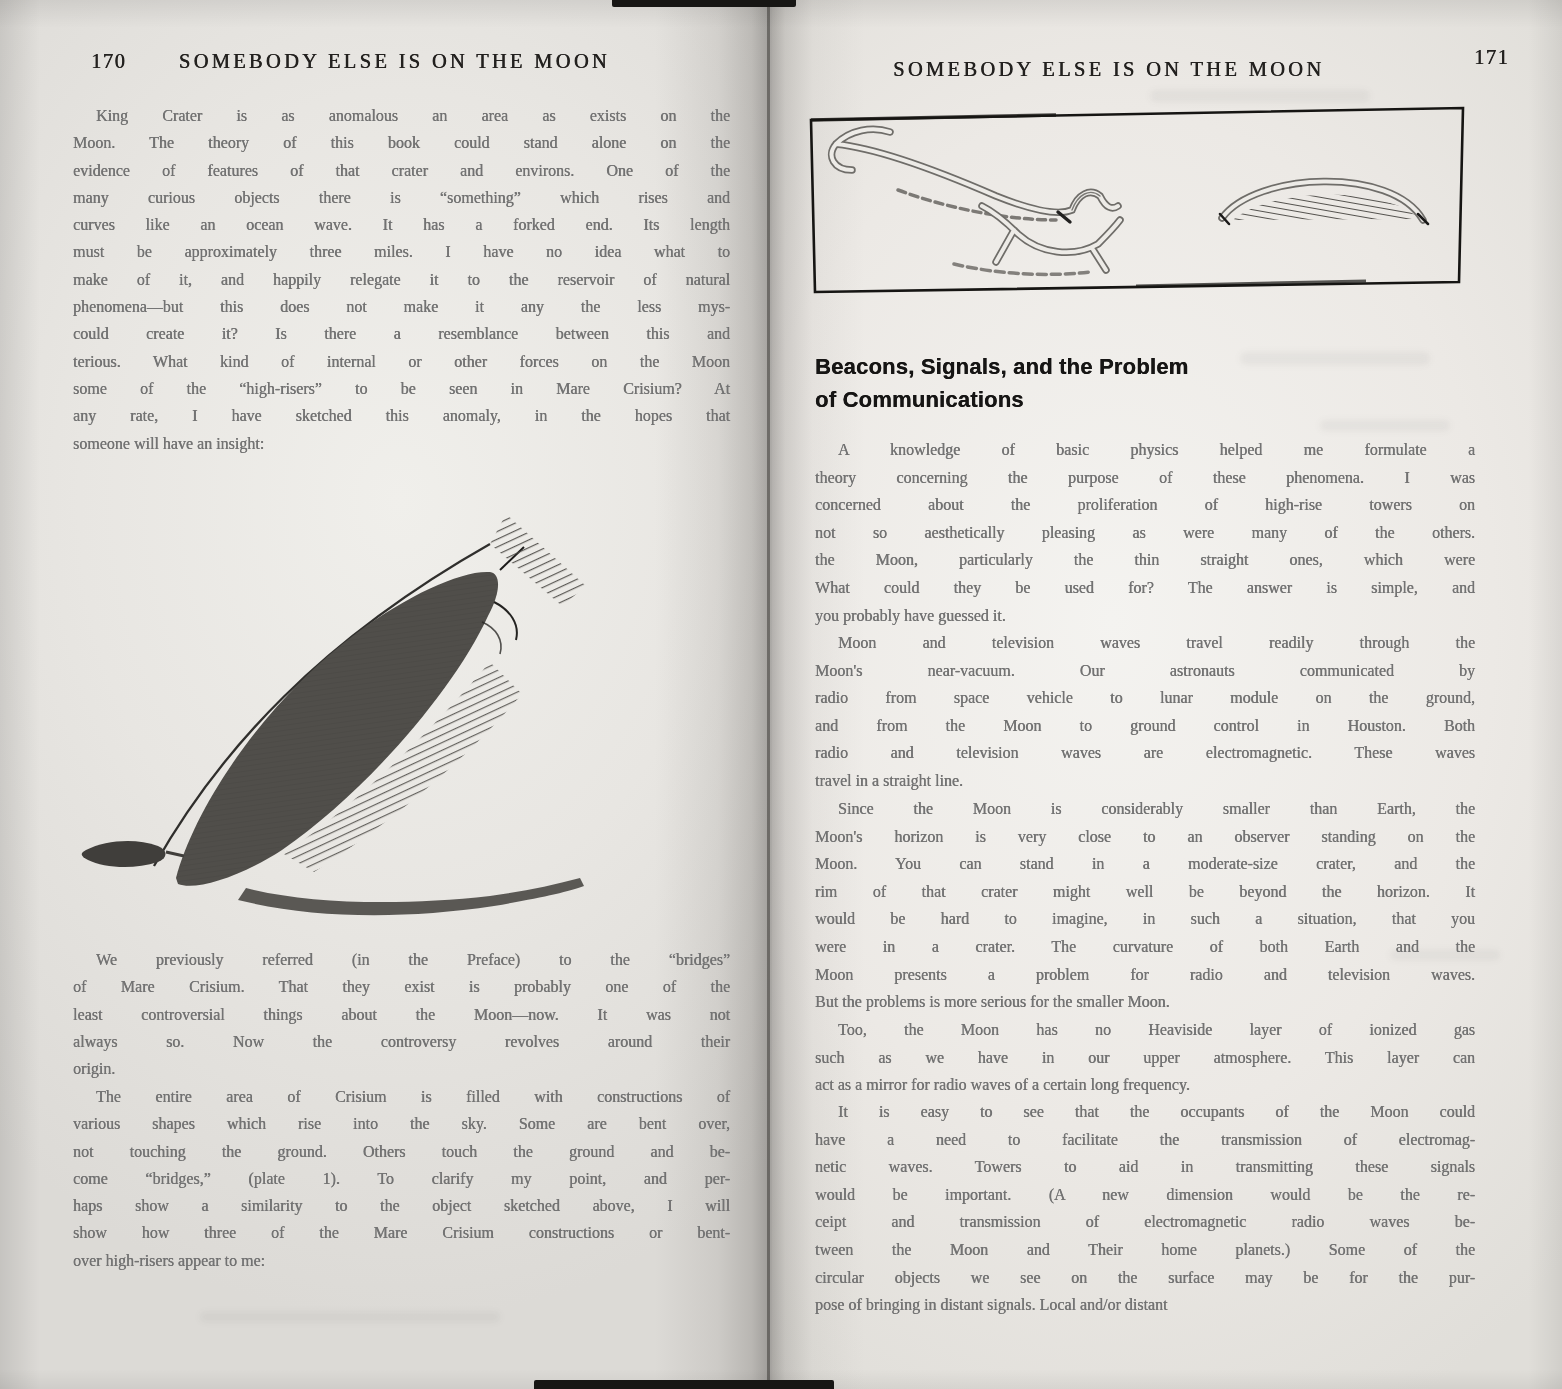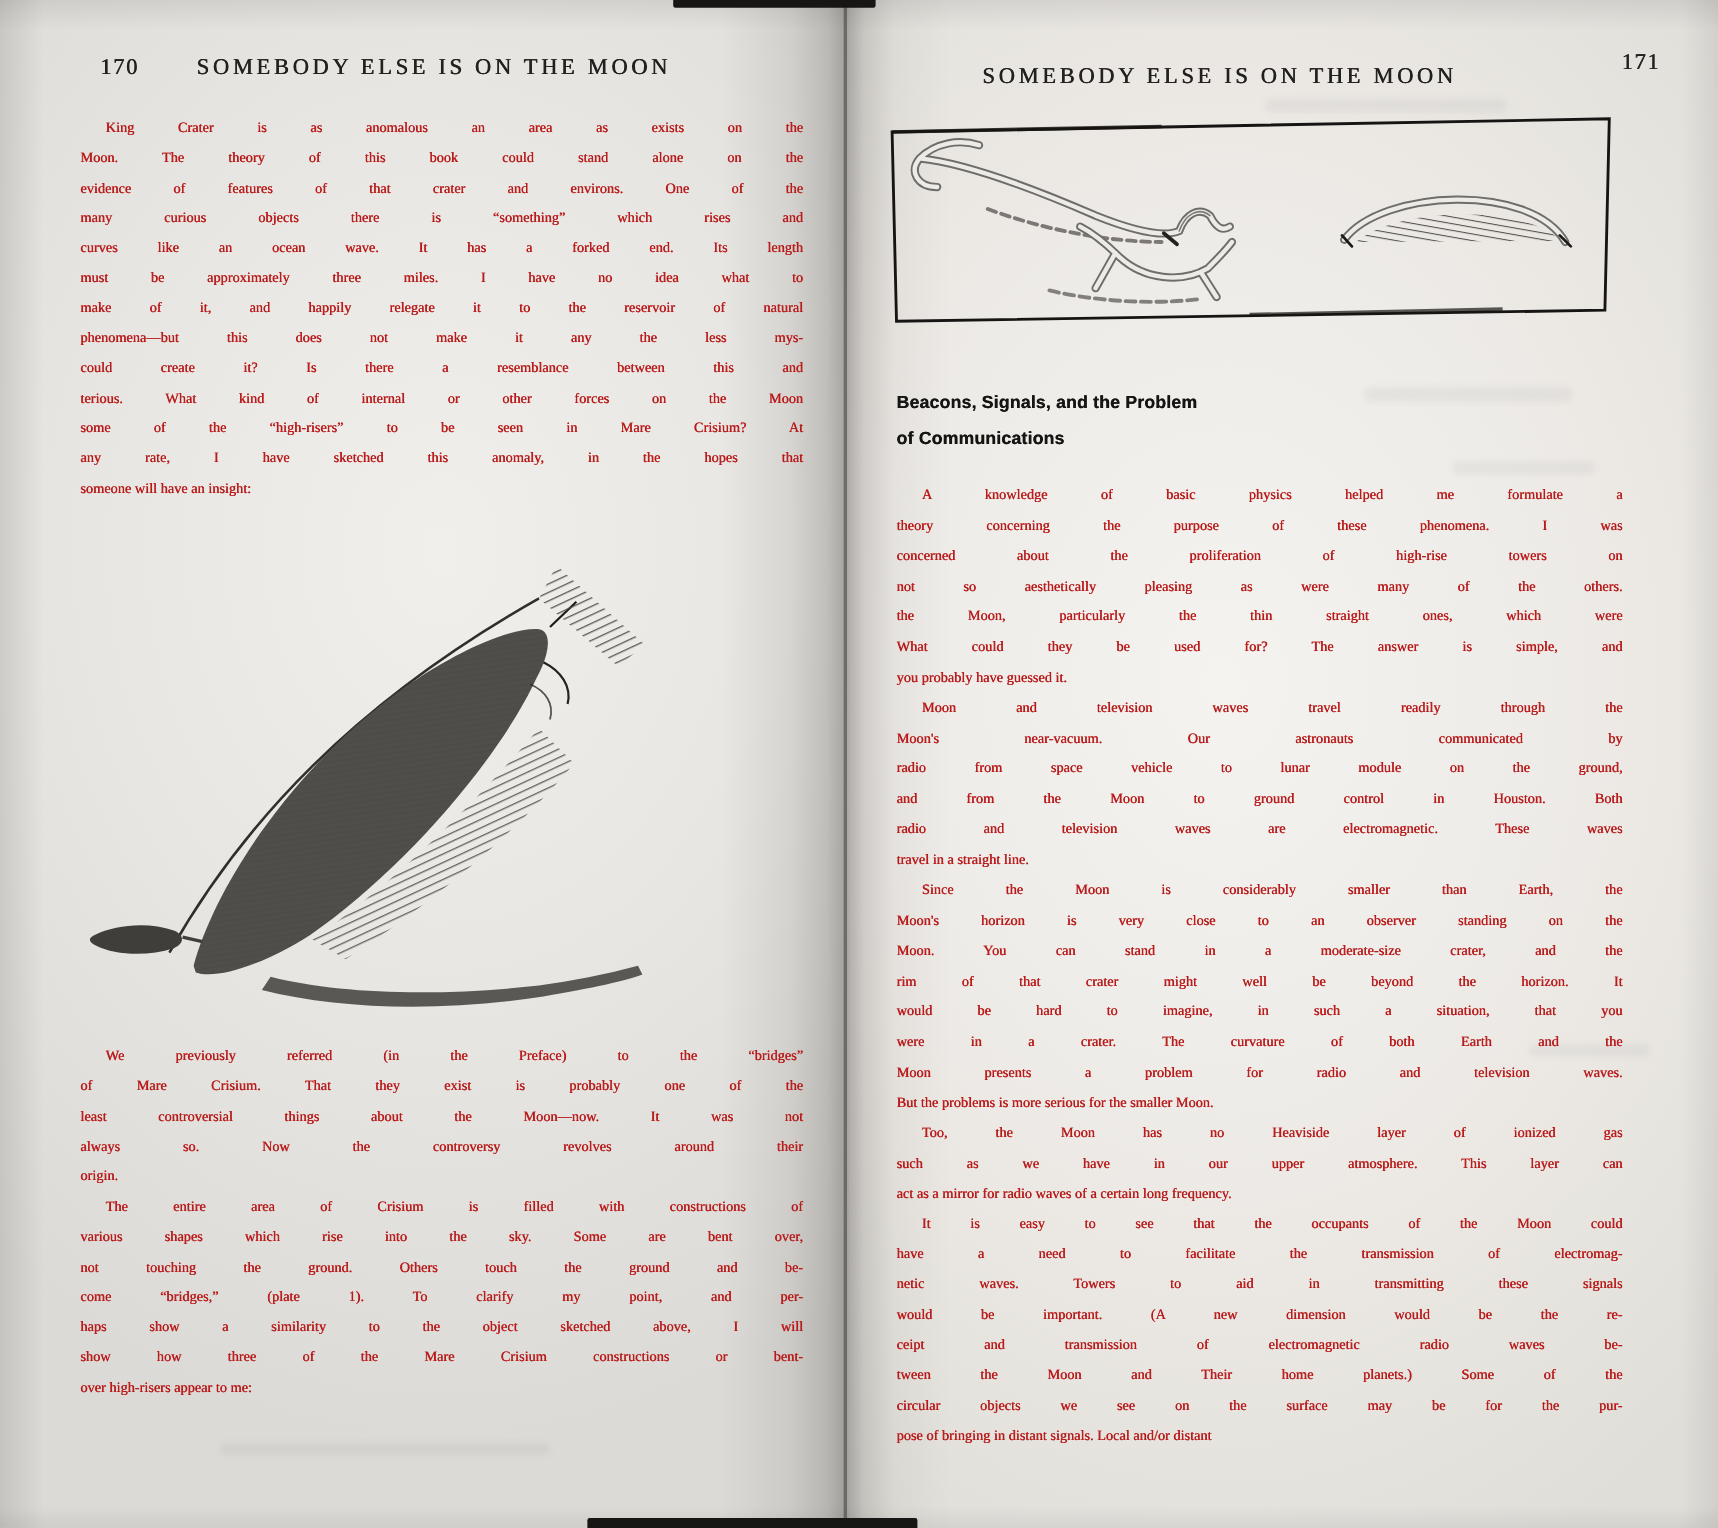--- a/index.html
+++ b/index.html
@@ -40,29 +40,29 @@
   .smudge{position:absolute;background:rgba(62,60,56,.055);filter:blur(3px);border-radius:8px;}
 
   
   .runhead{position:absolute;font-size:20.5px;letter-spacing:3.3px;color:#23211f;
     text-shadow:.5px 0 0 currentColor;white-space:nowrap;}
   .rh-num{letter-spacing:1.5px;}
 
   
   .para{position:absolute;width:657px;}
   .page-l-col{left:73px;}
-  .tline{font-size:13px;text-align:justify;text-align-last:justify;
-    text-shadow:.35px 0 0 currentColor;white-space:normal;color:#b91c1c;}
+  .tline{font-size:16px;text-align:justify;text-align-last:justify;
+    text-shadow:.35px 0 0 currentColor;white-space:normal;color:#737373;}
   .para-l .tline{line-height:27.3px;}
   .para-r .tline{line-height:27.6px;}
   .tline.flush{text-align-last:left;}
   .tline.indent{text-indent:23px;}
 
   .heading{position:absolute;font-family:"Liberation Sans",sans-serif;font-weight:bold;
-    font-size:16px;line-height:33px;letter-spacing:.2px;color:#161514;
+    font-size:22px;line-height:33px;letter-spacing:.2px;color:#161514;
     text-shadow:.3px 0 0 currentColor;}
 
   .sketch{position:absolute;}
 </style>
 </head>
 <body>
 
 <div id="stage">
 
   <div class="page-left"></div>

